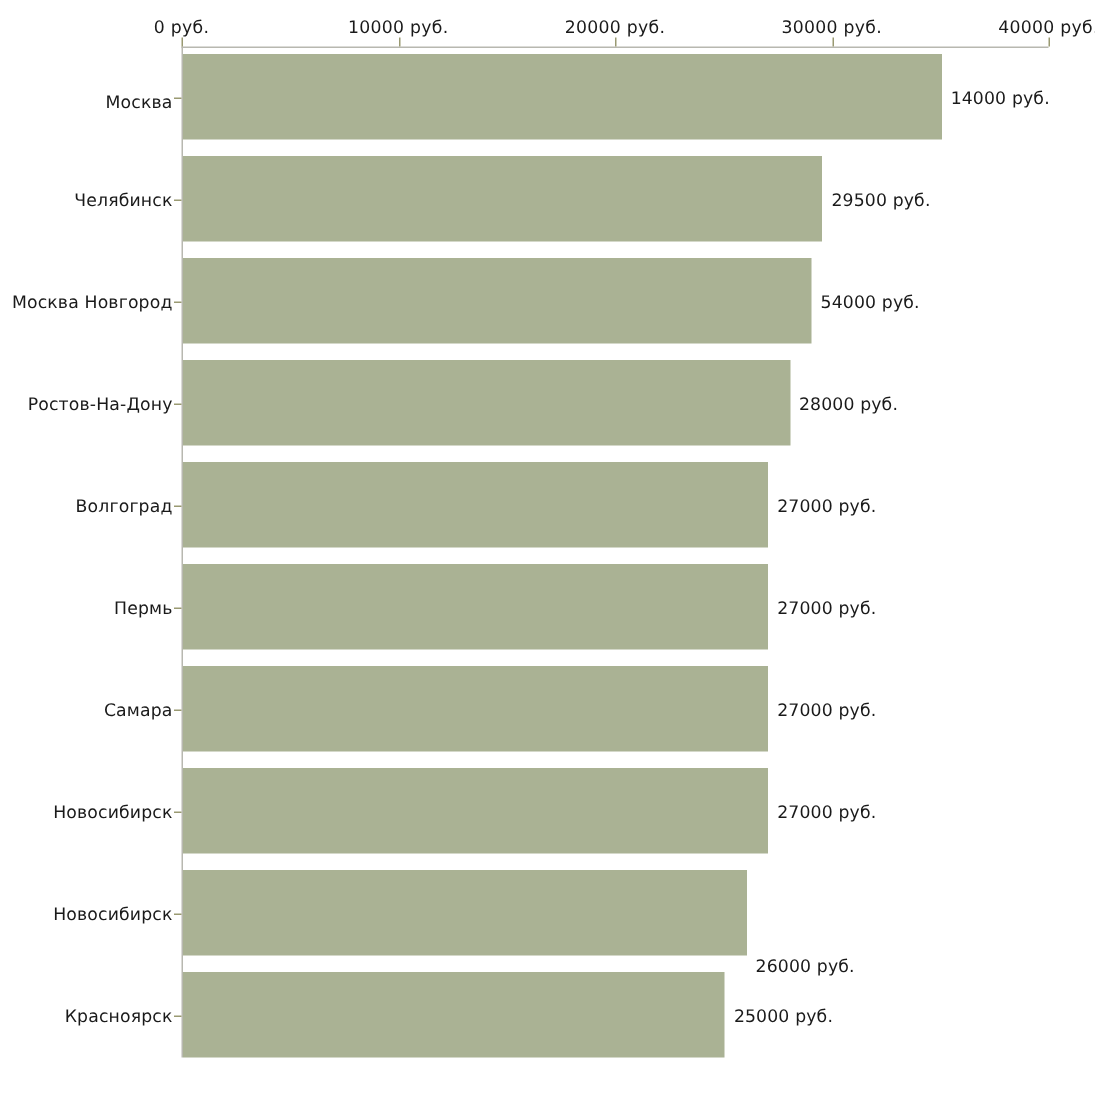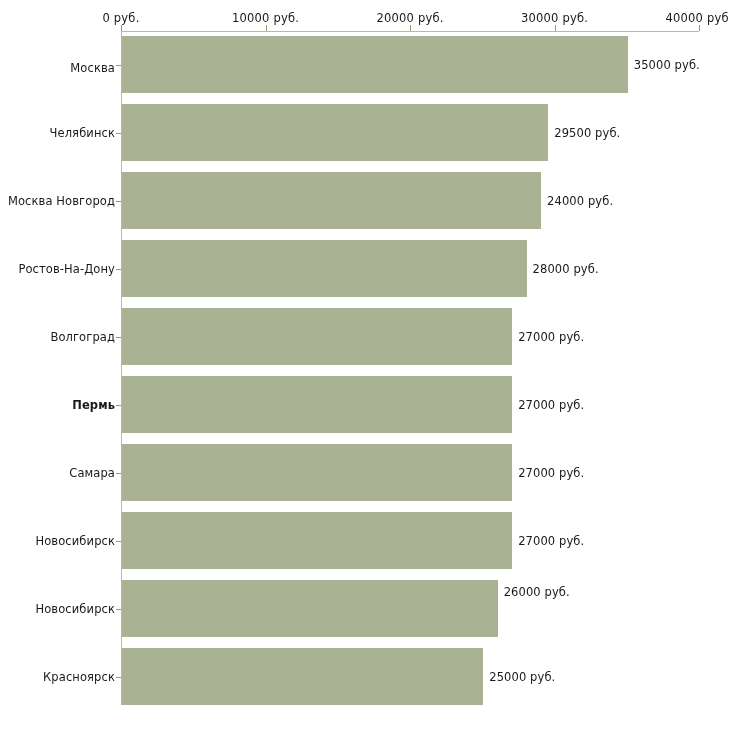--- a/index.html
+++ b/index.html
@@ -108,69 +108,69 @@
       <div class="x-tick-mark" style="left: 699px;"></div>
       <div class="x-tick-label" style="left: 699px;">40000 руб.</div>
     </div>
 
   <div id="bars-layer">
       <div class="bar-row" style="top: 36px; height: 57px;">
         <div class="bar-rect" style="width: 505.75px; background: rgb(170, 178, 148);"></div>
       </div>
       <div class="y-tick-mark" style="top: 65px;"></div>
       <div class="bar-category-label" style="top: 61px;">Москва</div>
-      <div class="bar-value-label" style="left: 633.75px; top: 57.5px;">35000 руб.</div>
+      <div class="bar-value-label" style="left: 633.75px; top: 57.5px;">14000 руб.</div>
       <div class="bar-row" style="top: 104px; height: 57px;">
         <div class="bar-rect" style="width: 426.275px; background: rgb(170, 178, 148);"></div>
       </div>
       <div class="y-tick-mark" style="top: 133px;"></div>
       <div class="bar-category-label" style="top: 125.5px;">Челябинск</div>
       <div class="bar-value-label" style="left: 554.275px; top: 125.5px;">29500 руб.</div>
       <div class="bar-row" style="top: 172px; height: 57px;">
         <div class="bar-rect" style="width: 419.05px; background: rgb(170, 178, 148);"></div>
       </div>
       <div class="y-tick-mark" style="top: 201px;"></div>
       <div class="bar-category-label" style="top: 193.5px;">Москва Новгород</div>
-      <div class="bar-value-label" style="left: 547.05px; top: 193.5px;">24000 руб.</div>
+      <div class="bar-value-label" style="left: 547.05px; top: 193.5px;">54000 руб.</div>
       <div class="bar-row" style="top: 240px; height: 57px;">
         <div class="bar-rect" style="width: 404.6px; background: rgb(170, 178, 148);"></div>
       </div>
       <div class="y-tick-mark" style="top: 269px;"></div>
       <div class="bar-category-label" style="top: 261.5px;">Ростов-На-Дону</div>
       <div class="bar-value-label" style="left: 532.6px; top: 261.5px;">28000 руб.</div>
       <div class="bar-row" style="top: 308px; height: 57px;">
         <div class="bar-rect" style="width: 390.15px; background: rgb(170, 178, 148);"></div>
       </div>
       <div class="y-tick-mark" style="top: 337px;"></div>
       <div class="bar-category-label" style="top: 329.5px;">Волгоград</div>
       <div class="bar-value-label" style="left: 518.15px; top: 329.5px;">27000 руб.</div>
       <div class="bar-row" style="top: 376px; height: 57px;">
         <div class="bar-rect" style="width: 390.15px; background: rgb(170, 178, 148);"></div>
       </div>
       <div class="y-tick-mark" style="top: 405px;"></div>
-      <div class="bar-category-label" style="top: 397.5px; font-weight: bold;">Пермь</div>
+      <div class="bar-category-label" style="top: 397.5px;">Пермь</div>
       <div class="bar-value-label" style="left: 518.15px; top: 397.5px;">27000 руб.</div>
       <div class="bar-row" style="top: 444px; height: 57px;">
         <div class="bar-rect" style="width: 390.15px; background: rgb(170, 178, 148);"></div>
       </div>
       <div class="y-tick-mark" style="top: 473px;"></div>
       <div class="bar-category-label" style="top: 465.5px;">Самара</div>
       <div class="bar-value-label" style="left: 518.15px; top: 465.5px;">27000 руб.</div>
       <div class="bar-row" style="top: 512px; height: 57px;">
         <div class="bar-rect" style="width: 390.15px; background: rgb(170, 178, 148);"></div>
       </div>
       <div class="y-tick-mark" style="top: 541px;"></div>
       <div class="bar-category-label" style="top: 533.5px;">Новосибирск</div>
       <div class="bar-value-label" style="left: 518.15px; top: 533.5px;">27000 руб.</div>
       <div class="bar-row" style="top: 580px; height: 57px;">
         <div class="bar-rect" style="width: 375.7px; background: rgb(170, 178, 148);"></div>
       </div>
       <div class="y-tick-mark" style="top: 609px;"></div>
       <div class="bar-category-label" style="top: 601.5px;">Новосибирск</div>
-      <div class="bar-value-label" style="left: 503.7px; top: 585px;">26000 руб.</div>
+      <div class="bar-value-label" style="left: 503.7px; top: 637px;">26000 руб.</div>
       <div class="bar-row" style="top: 648px; height: 57px;">
         <div class="bar-rect" style="width: 361.25px; background: rgb(170, 178, 148);"></div>
       </div>
       <div class="y-tick-mark" style="top: 677px;"></div>
       <div class="bar-category-label" style="top: 669.5px;">Красноярск</div>
       <div class="bar-value-label" style="left: 489.25px; top: 669.5px;">25000 руб.</div>
     </div>
 
 </div>
 

